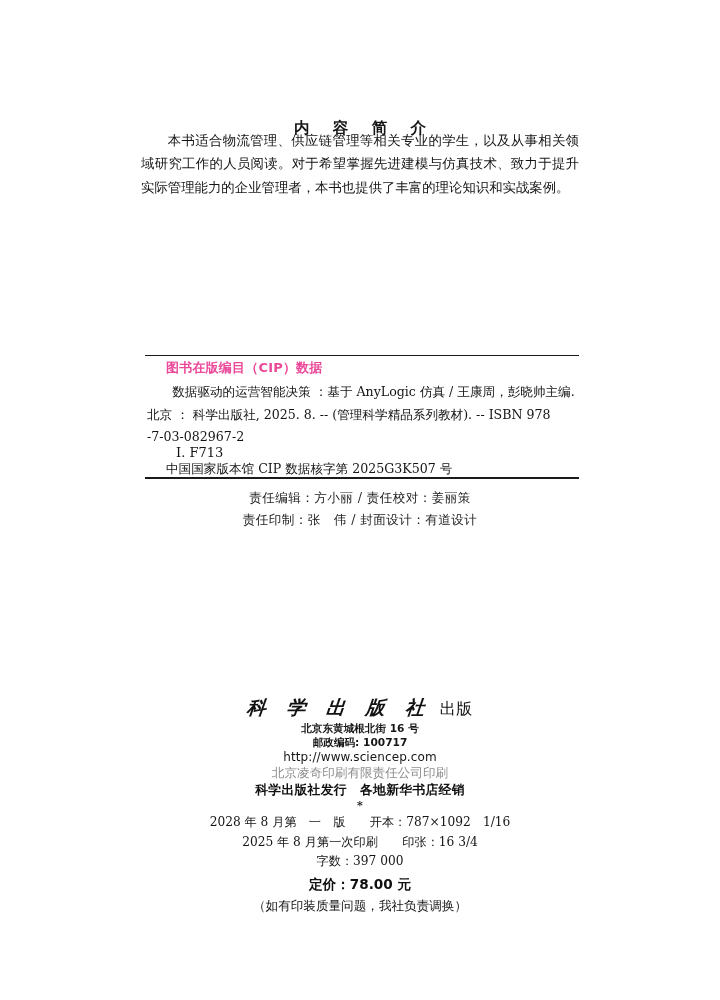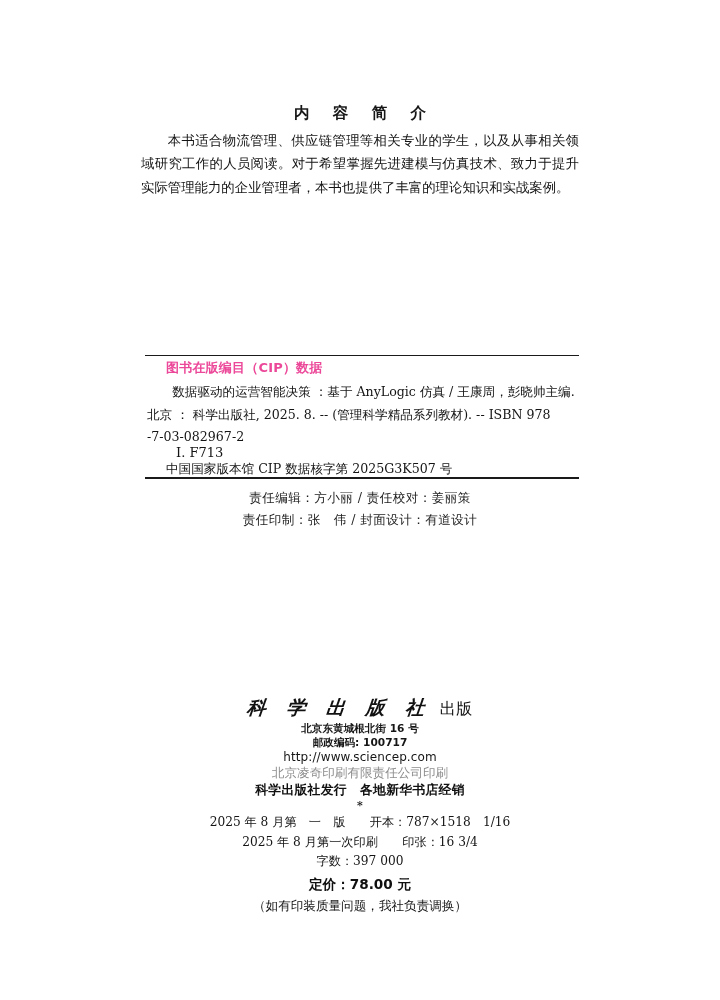--- a/index.html
+++ b/index.html
@@ -21,21 +21,21 @@
     left: 0; top: 0;
     width: 720px;
     height: 1000px;
     background: #fff;
   }
 
   
   .intro-title {
     position: absolute;
     left: 0;
-    top: 103px;
+    top: 118px;
     width: 720px;
     text-align: center;
     font-size: 15.5px;
     font-weight: bold;
     letter-spacing: 9px;
     text-indent: 9px;
     font-family: "DejaVu Sans", "Liberation Sans", sans-serif;
     color: #161616;
   }
 
@@ -266,21 +266,21 @@
       <div class="url">http://www.sciencep.com</div>
     </div>
 
     <div class="printer">北京凌奇印刷有限责任公司印刷</div>
 
     <div class="distrib">科学出版社发行　各地新华书店经销</div>
 
     <div class="star">*</div>
 
     <div class="specs">
-      <div class="row">2025 年 8 月第　一　版　　开本：787×1518　1/16</div>
+      <div class="row">2028 年 8 月第　一　版　　开本：787×1092　1/16</div>
       <div class="row">2025 年 8 月第一次印刷　　印张：16 3/4</div>
       <div class="row">字数：397 000</div>
     </div>
 
     <div class="price">定价：78.00 元</div>
 
     <div class="exchange">（如有印装质量问题，我社负责调换）</div>
 
   </div>
 

